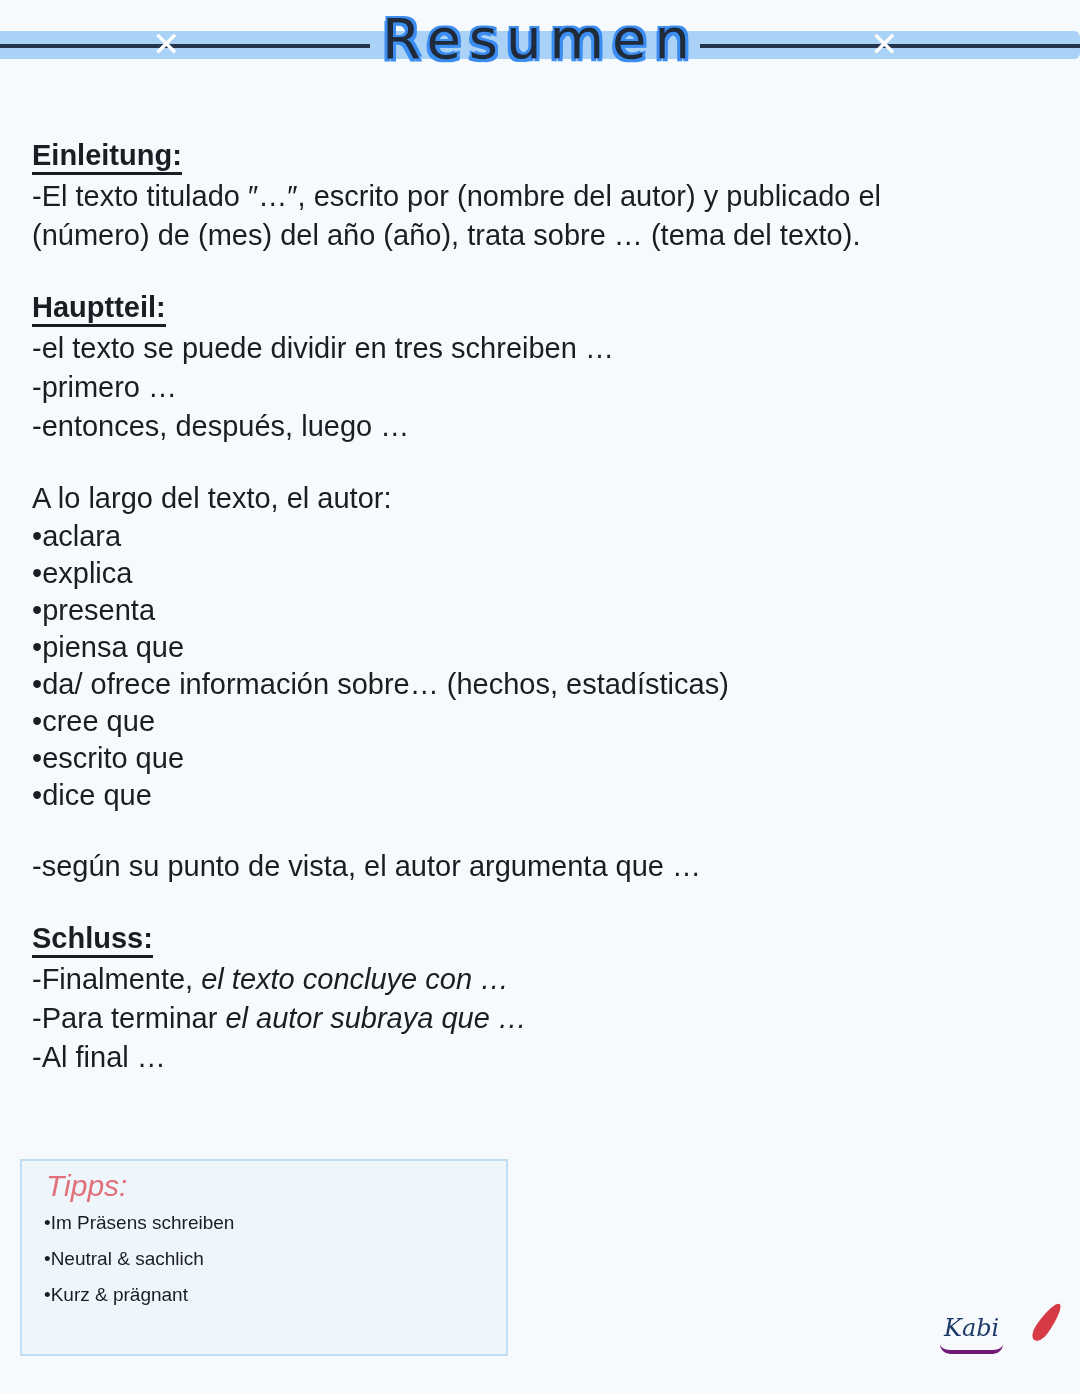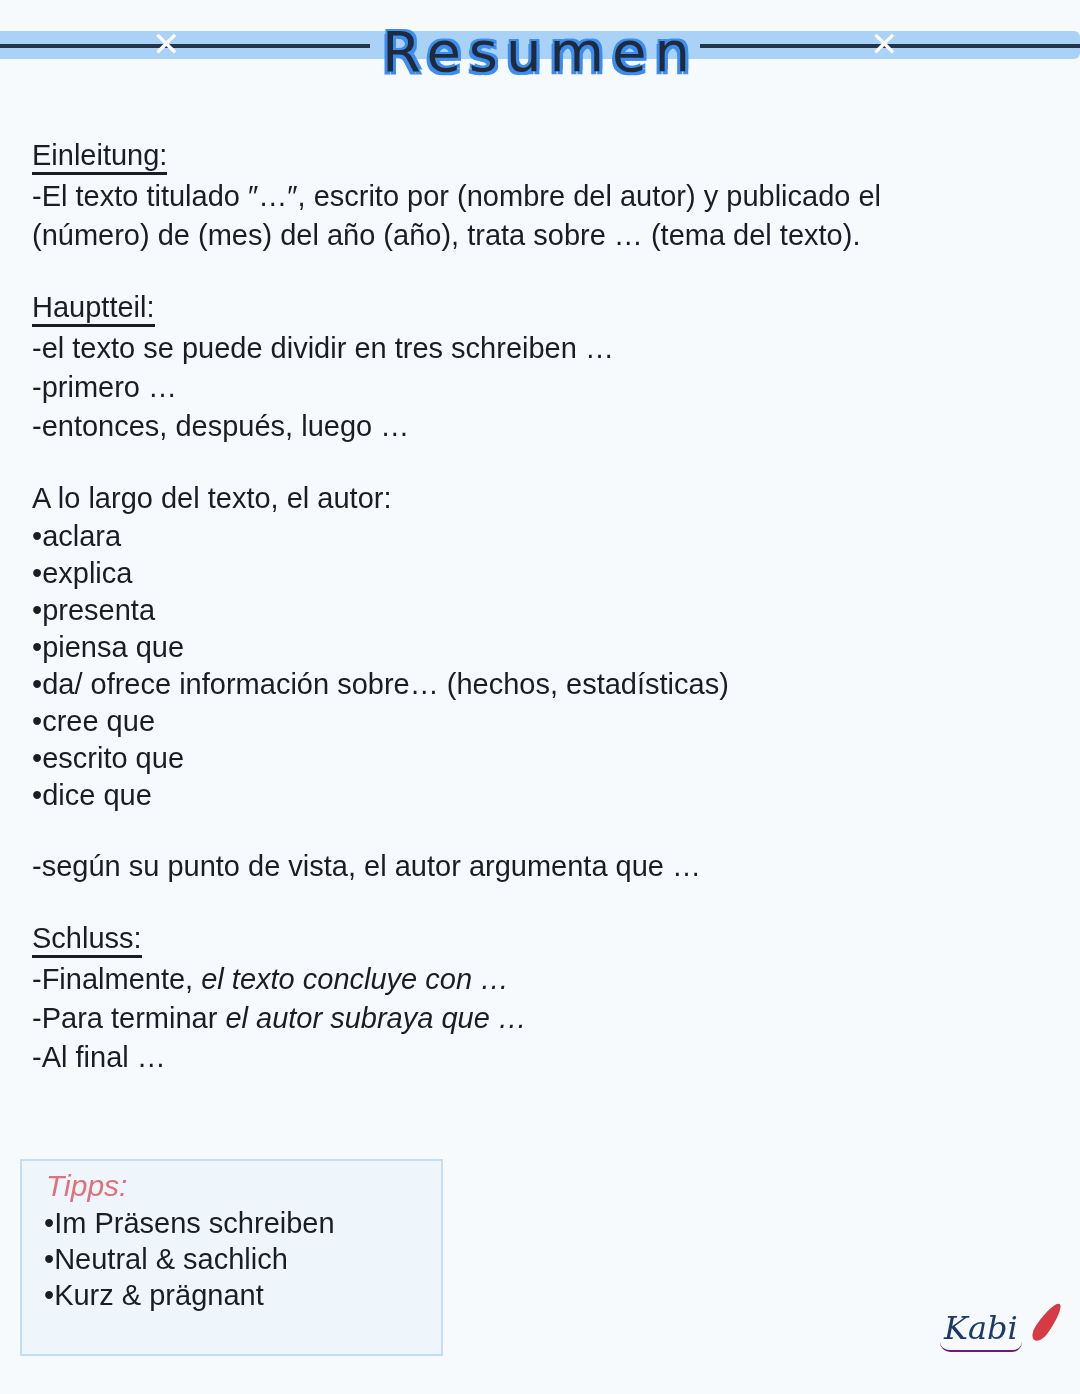--- a/index.html
+++ b/index.html
@@ -15,43 +15,43 @@
   .title-rule {
     position:absolute; top:44px; height:4px; background:#24344a;
   }
   .rule-left { left:0; width:370px; }
   .rule-right { left:700px; width:380px; }
   .band-x {
     position:absolute; top:27px; font-size:34px; color:#ffffff;
     font-family:"DejaVu Sans", sans-serif; line-height:34px;
   }
   .title {
-    position:absolute; left:370px; top:17px; width:340px; text-align:center;
+    position:absolute; left:370px; top:4px; width:340px; text-align:center;
     font-family:"DejaVu Sans", sans-serif; font-size:56px; letter-spacing:8px;
     color:#1f2a3a; line-height:70px;
     text-shadow: 0 0 0 #3b8df2, 3px 3px 0 #3b8df2, -3px 3px 0 #3b8df2, 3px -2px 0 #3b8df2, -2px -2px 0 #3b8df2;
   }
   .content { position:absolute; left:32px; top:136px; width:1000px; font-size:29px; line-height:39px; }
   .heading {
-    font-weight:normal; display:inline-block; border-bottom:3px solid #1a1d24;
+    font-weight:bold; display:inline-block; border-bottom:3px solid #1a1d24;
     line-height:34px; margin-bottom:2px;
   }
   .line { display:block; white-space:nowrap; }
   .gap { height:33px; }
   .gap-s { height:33px; }
   .it { font-style:italic;text-align:right; }
   .tips-box {
-    position:absolute; left:20px; top:1159px; width:423px; height:197px;
+    position:absolute; left:20px; top:1159px; width:488px; height:197px;
     border:2px solid #c3def0; background:#eef6fc; box-sizing:border-box;
   }
   .tips-title { position:absolute; left:24px; top:8px; font-size:30px; font-style:italic; color:#e0707a; }
-  .tips-list { position:absolute; left:22px; top:44px; font-size:29px; line-height:36px; }
+  .tips-list { position:absolute; left:22px; top:44px; font-size:19px; line-height:36px; }
   .logo {
     position:absolute; left:940px; top:1306px; font-family:"DejaVu Serif", serif;
-    font-style:italic; font-size:32px; color:#1e3a68; border-bottom:2px solid #701a75;
+    font-style:italic; font-size:24px; color:#1e3a68; border-bottom:4px solid #701a75;
     border-radius:0 0 10px 10px; line-height:44px; padding:0 4px;
   }
   .feather {
     position:absolute; left:1040px; top:1300px; width:14px; height:44px;
     background:#d63b45; border-radius:50% 50% 50% 50% / 70% 70% 30% 30%;
     transform:rotate(35deg);
   }
 </style>
 </head>
 <body>

